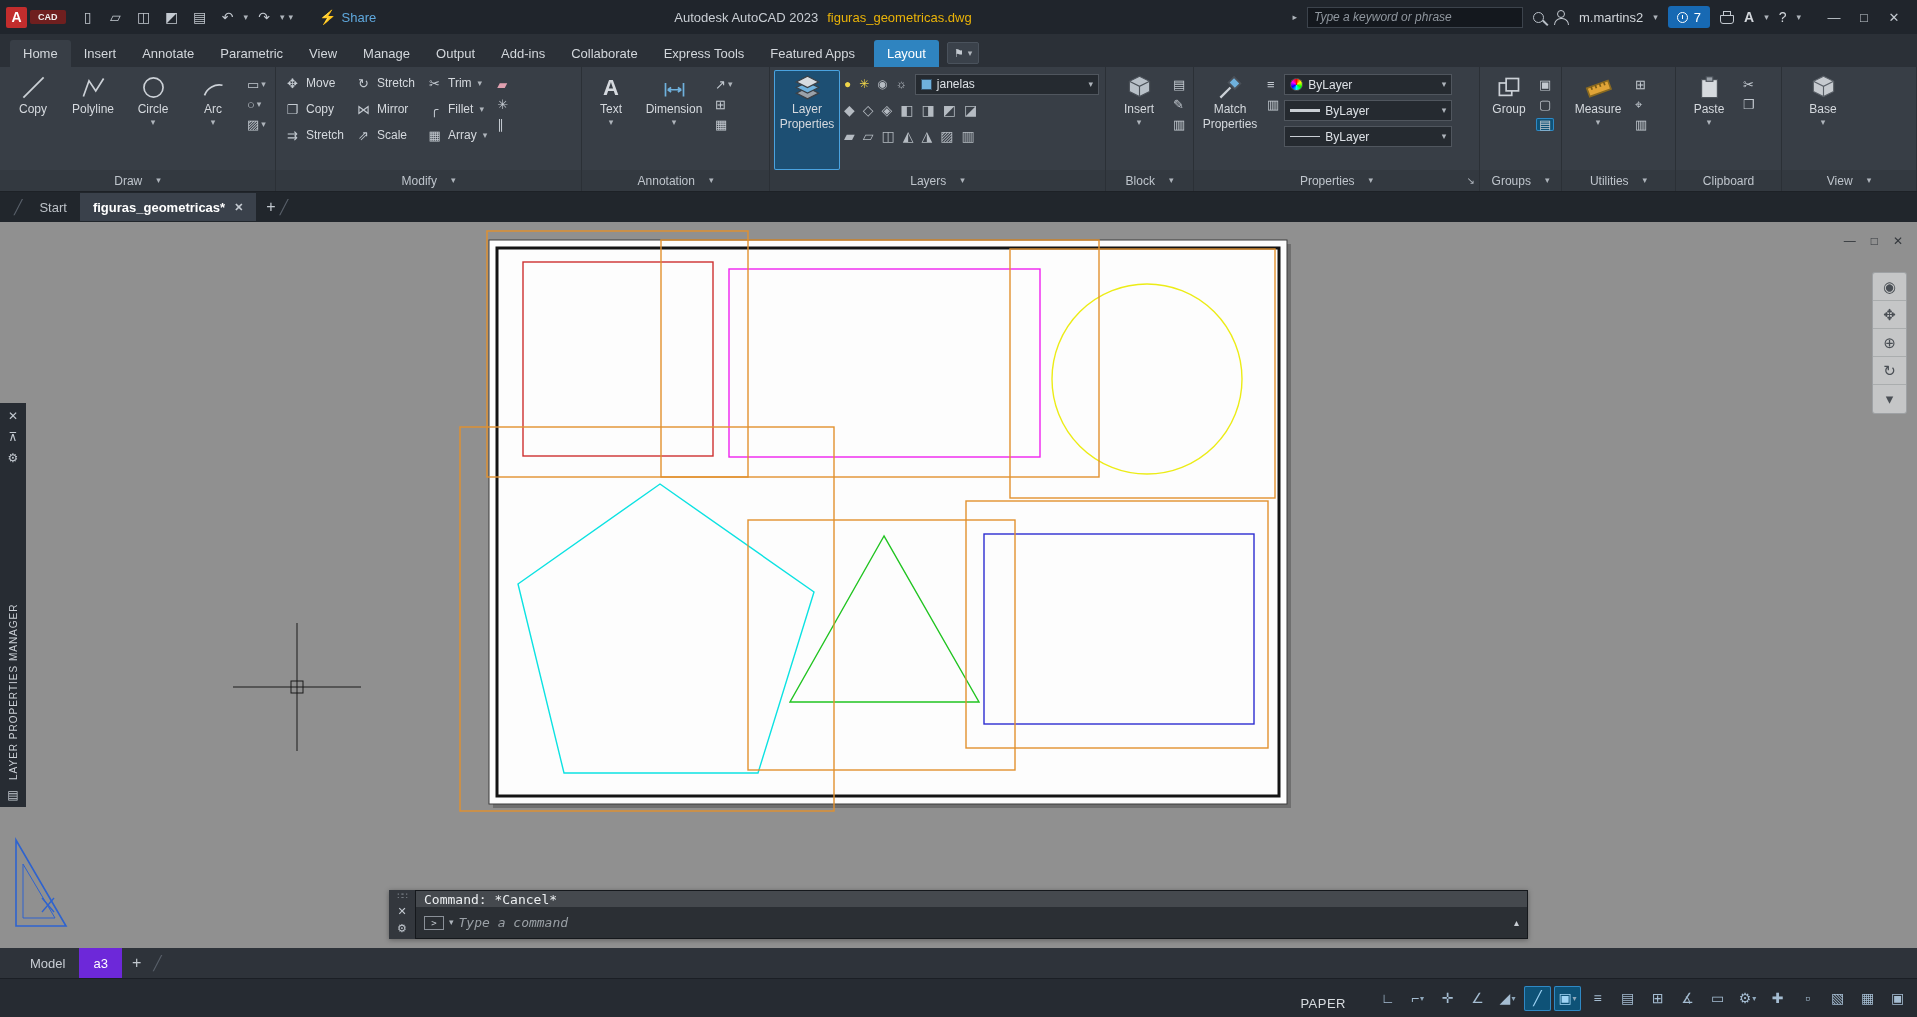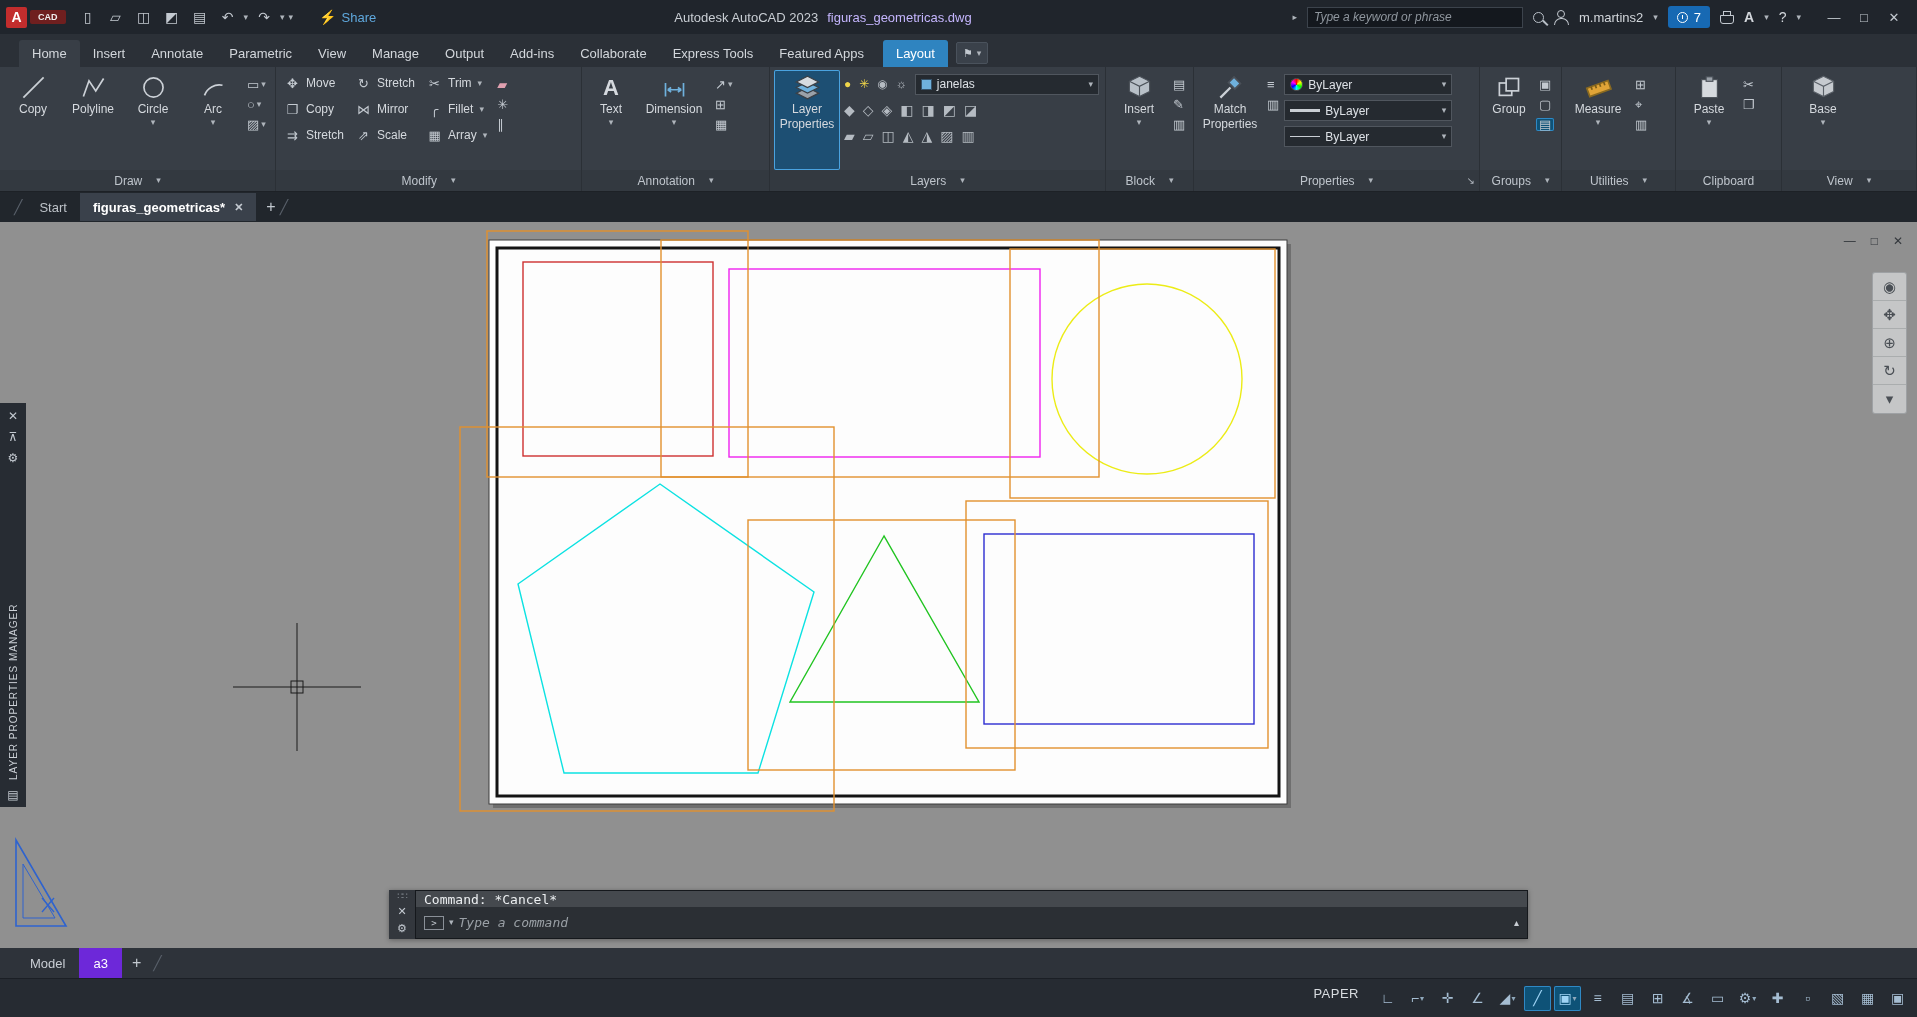--- a/index.html
+++ b/index.html
@@ -11,39 +11,39 @@
 
 #titlebar{position:absolute;left:0;top:0;width:1917px;height:34px;background:#20252c;display:flex;align-items:center;color:#d3d7dc;font-size:13px}
 #logo{gap:3px;padding:0 10px 0 6px}
 #logo .a{background:#c22d2d;color:#fff;font-weight:bold;width:21px;height:21px;display:flex;align-items:center;justify-content:center;border-radius:2px;font-size:14px}
 #logo .cad{background:#6f1f1f;color:#eee;font-size:9px;padding:2px 8px;border-radius:2px;font-weight:bold}
 .qat{gap:4px}
 .qat .ico{width:24px;font-size:14px}
 #share{color:#5fa8dd;gap:5px;margin-left:26px}
 #title-center{position:absolute;left:823px;top:0;height:34px;transform:translateX(-50%);display:flex;align-items:center;gap:9px;white-space:nowrap}
 #title-center .app{color:#c9ced4}
-#title-center .doc{color:#c4b5fd}
+#title-center .doc{color:#eab308}
 #tb-right{position:absolute;right:0;top:0;height:34px;display:flex;align-items:center;gap:10px;padding-right:8px}
 #searchbox{width:216px;height:21px;background:#14181e;border:1px solid #3c434c;display:flex;align-items:center;padding:0 6px}
 #searchbox input{flex:1;background:transparent;border:none;outline:none;color:#c9ced4;font-size:12px}
 #searchbox input::placeholder{font-style:italic;color:#8f969e}
 .mag{width:11px;height:11px;border:1.5px solid #b9c0c8;border-radius:50%;position:relative;display:inline-block}
 .mag::after{content:"";position:absolute;width:7px;height:1.5px;background:#b9c0c8;transform:rotate(45deg);right:-6px;bottom:-2px}
 .person{width:15px;height:15px;position:relative;display:inline-block}
 .person::before{content:"";position:absolute;width:6px;height:6px;border:1.3px solid #c3c9d0;border-radius:50%;left:3.5px;top:0}
 .person::after{content:"";position:absolute;width:13px;height:6px;border:1.3px solid #c3c9d0;border-bottom:none;border-radius:7px 7px 0 0;left:0;bottom:0}
 #clockpill{background:#1769b3;border-radius:3px;height:22px;display:flex;align-items:center;gap:6px;padding:0 9px;color:#fff;font-size:13px}
 .clk{width:11px;height:11px;border:1.5px solid #fff;border-radius:50%;position:relative;display:inline-block}
 .clk::after{content:"";position:absolute;left:4px;top:2px;width:1.5px;height:4px;background:#fff}
 .cart{width:14px;height:9px;border:1.3px solid #c3c9d0;border-radius:0 0 3px 3px;position:relative;display:inline-block;margin-top:4px}
 .cart::before{content:"";position:absolute;top:-5px;left:2px;right:2px;height:4px;border:1.3px solid #c3c9d0;border-bottom:none}
 #winctl{gap:0;margin-left:8px}
 #winctl .ico{width:30px;font-size:13px}
 
-#rtabs{position:absolute;left:0;top:34px;width:1917px;height:33px;background:#2b3037;display:flex;align-items:flex-end;padding-left:19px}
+#rtabs{position:absolute;left:0;top:34px;width:1917px;height:33px;background:#2b3037;display:flex;align-items:flex-end;padding-left:10px}
 .rtab{height:27px;display:flex;align-items:center;padding:0 13px;font-size:13px;color:#d3d7dc}
 .rtab.active{background:#383e46;border-radius:3px 3px 0 0}
 .rtab.layout{background:#2f84c0;color:#fff;margin-left:6px;border-radius:3px 3px 0 0}
 .flagbtn{margin:0 0 3px 8px;height:22px;padding:0 6px;background:#3a414a;border:1px solid #4a525c;display:flex;align-items:center;gap:4px;border-radius:2px}
 
 #ribbon{position:absolute;left:0;top:67px;width:1917px;height:125px;background:#383e46;display:flex;border-bottom:1px solid #1d2126}
 .panel{border-right:1px solid #2b3036;display:flex;flex-direction:column}
 .pbody{flex:1;display:flex;padding:3px 4px 0;gap:2px}
 .plabel{height:21px;display:flex;align-items:center;justify-content:center;gap:14px;font-size:12px;color:#bfc5cc;background:#333940;position:relative}
 .launcher{position:absolute;right:4px;font-size:10px;color:#aeb4bb}
@@ -98,21 +98,21 @@
 .cinput input::placeholder{font-style:italic;color:#9aa0a6}
 .cinput .up{font-size:10px;color:#c9ced4}
 
 #laytabs{position:absolute;left:0;top:948px;width:1917px;height:30px;background:#2e333a;display:flex;align-items:center;padding-left:16px;font-size:13px;color:#c9ced4}
 .ltab{height:30px;display:flex;align-items:center;padding:0 14px}
 .ltab.active{background:#6d28d9;color:#fff}
 #laytabs .plus{font-size:16px;margin-left:10px;color:#c3c9d0}
 #laytabs .fslash{margin-left:12px}
 
 #statusbar{position:absolute;left:0;top:978px;width:1917px;height:39px;background:#262b32;border-top:1px solid #1b1f25;display:flex;align-items:center}
-.sright{position:absolute;right:6px;display:flex;align-items:flex-start;gap:3px}
+.sright{position:absolute;right:6px;display:flex;align-items:flex-end;gap:16px}
 #paper-btn{color:#d8dce0;font-size:13px;margin-right:12px;letter-spacing:.5px}
 #status-icons{display:flex;align-items:center;gap:3px}
 .si{min-width:27px;height:25px;display:flex;align-items:center;justify-content:center;color:#a5bdd2;font-size:14px;border-radius:2px;gap:1px;padding:0 2px}
 .si.active{background:#0e5277;box-shadow:inset 0 0 0 1px #2f89c5;color:#9fd4f5}
 .sic{font-size:8px;color:#8fa8bc}
 </style>
 </head>
 <body>
 
 <header id="titlebar">

